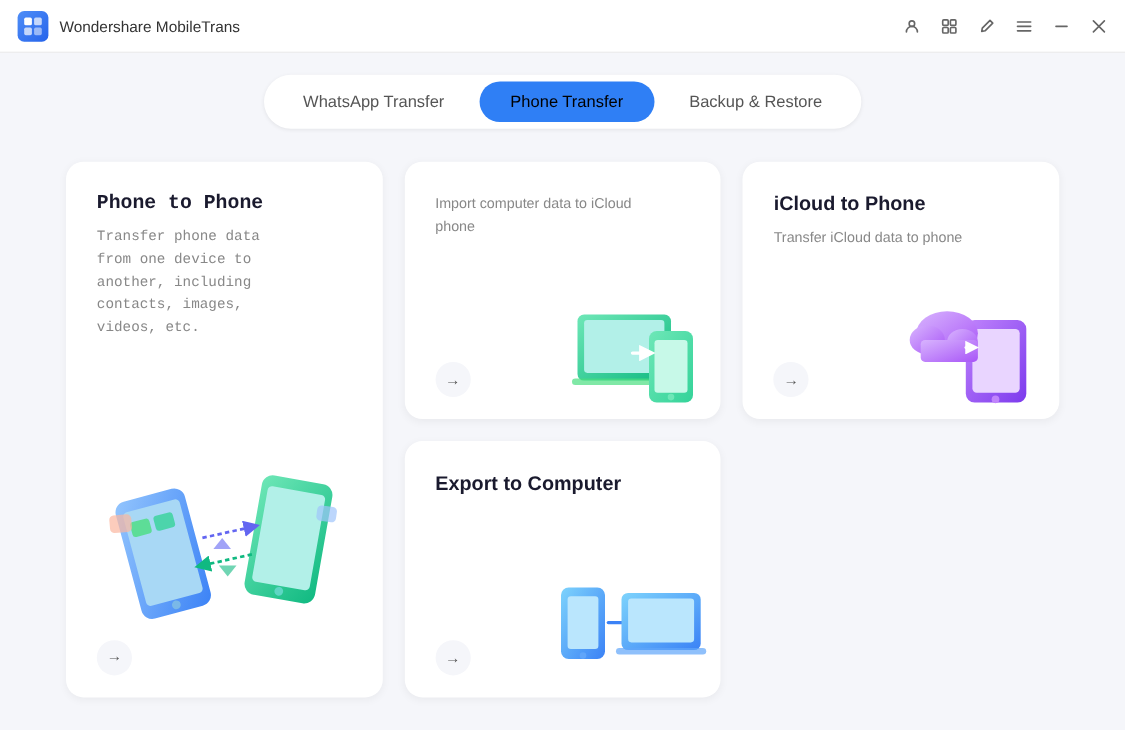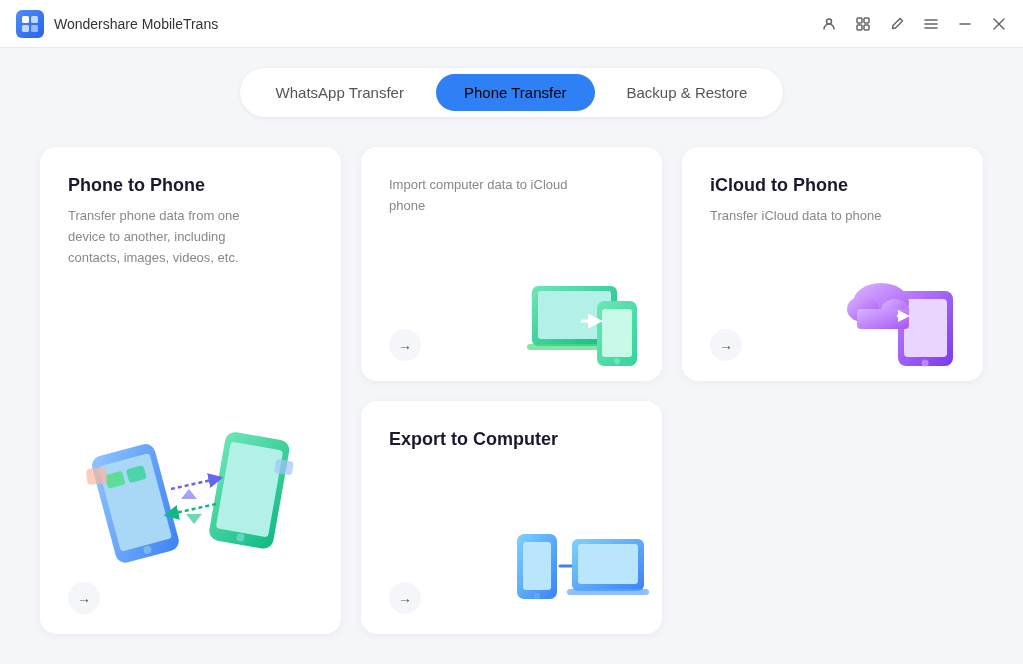--- a/index.html
+++ b/index.html
@@ -57,21 +57,21 @@
     }
     .titlebar-icon svg {
       width: 16px;
       height: 16px;
     }
 
     
     .main-content {
       flex: 1;
       background: #f5f6fa;
-      padding: 20px 40px 30px;
+      padding: 20px 60px 30px;
       display: flex;
       flex-direction: column;
       overflow: hidden;
     }
 
     
     .nav-tabs {
       display: flex;
       align-items: center;
       background: #ffffff;
@@ -113,20 +113,21 @@
       position: relative;
       overflow: hidden;
       display: flex;
       flex-direction: column;
       cursor: pointer;
       box-shadow: 0 2px 8px rgba(0,0,0,0.05);
     }
 
     .card-large {
       grid-row: span 2;
+      font-family: Liberation Mono, monospace;
     }
 
     .card-title {
       font-size: 18px;
       font-weight: 700;
       color: #1a1a2e;
       margin-bottom: 10px;
     }
 
     .card-desc {

